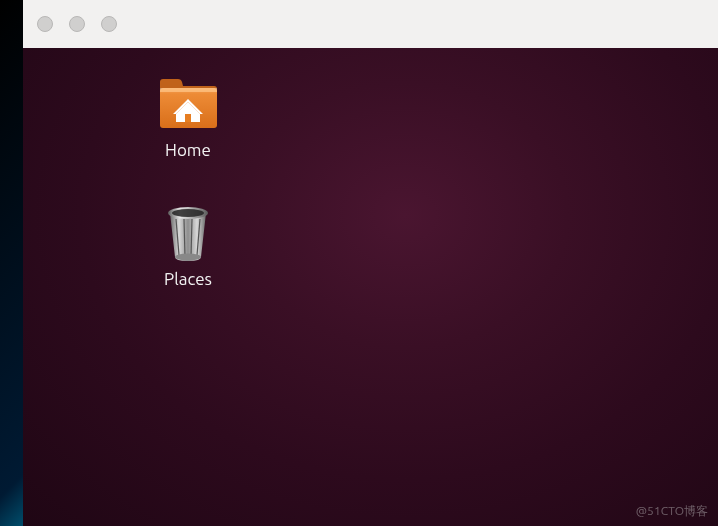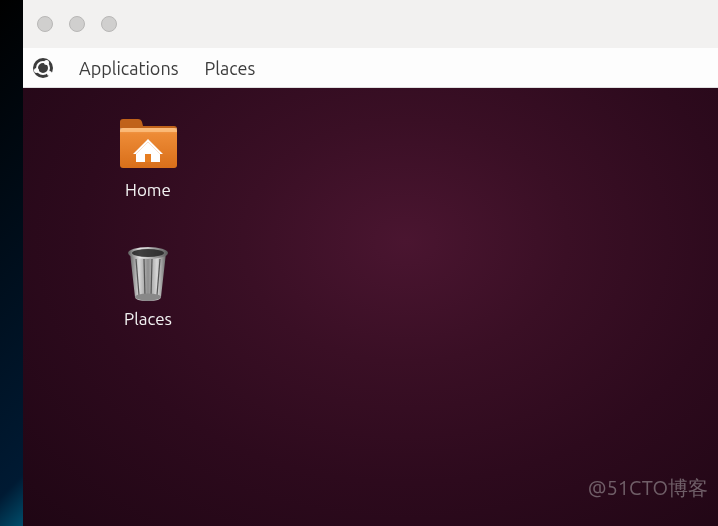--- a/index.html
+++ b/index.html
@@ -72,21 +72,21 @@
       top: 2px;
       left: 11px;
       box-shadow: -10px 8px 0 #fdfdfd, 3px 11px 0 #fdfdfd;
     }
     .menu-item { cursor: default; }
     .desktop-area {
       flex: 1;
       background: radial-gradient(ellipse at 55% 35%, #4a1530 0%, #3a0f25 30%, #2d0a1d 60%, #1f0614 100%);
       position: relative;
       padding-top: 26px;
-      padding-left: 80px;
+      padding-left: 120px;
     }
     .desktop-icon {
       width: 90px;
       display: flex;
       flex-direction: column;
       align-items: center;
       margin-bottom: 44px;
       cursor: default;
     }
     .desktop-icon .icon-box {
@@ -98,41 +98,36 @@
       margin-bottom: 8px;
     }
     .desktop-icon .label {
       color: #f2f2f2;
       font-size: 17px;
       text-align: center;
     }
     .watermark {
       position: absolute;
       right: 10px;
-      bottom: 24px;
+      bottom: 6px;
       color: rgba(200,200,200,0.45);
-      font-size: 20px;
+      font-size: 12px;
     }
   </style>
 </head>
 <body>
 
 <div class="window">
 
   <div class="titlebar">
     <div class="win-btn"></div>
     <div class="win-btn"></div>
     <div class="win-btn"></div>
   </div>
 
-  <div class="menubar">
-    <span class="ubuntu-logo"></span>
-    <span class="menu-item">Applications</span>
-    <span class="menu-item">Places</span>
-  </div>
 
   <div class="desktop-area">
 
     <div class="desktop-icon">
       <span class="icon-box">
         <svg width="64" height="58" viewBox="0 0 64 58">
           <path d="M4 14 L4 8 Q4 5 7 5 L22 5 Q25 5 26 8 L27 12 L58 12 Q61 12 61 15 L61 14 Z" fill="#c0621a"></path>
           <rect x="4" y="14" width="57" height="40" rx="3" fill="url(#fg)"></rect>
           <defs>
             <linearGradient id="fg" x1="0" y1="0" x2="0" y2="1">

